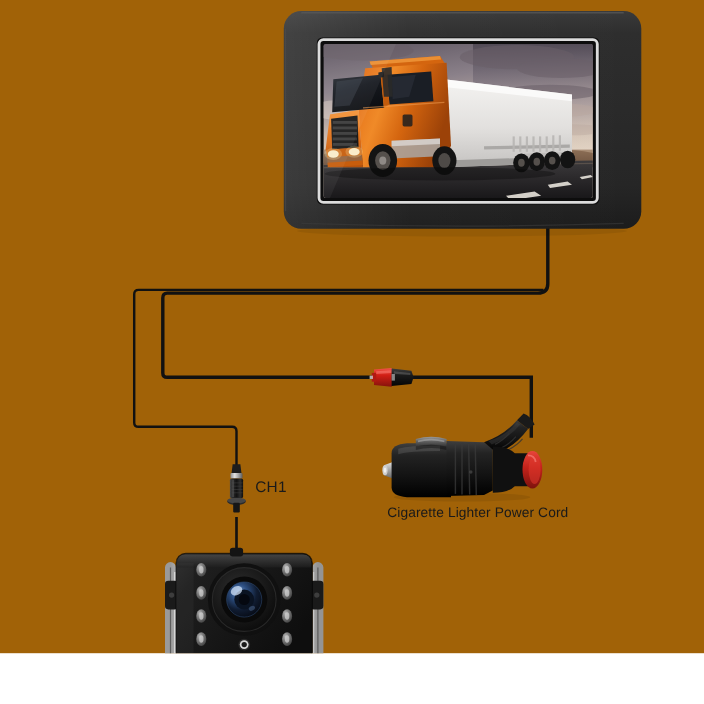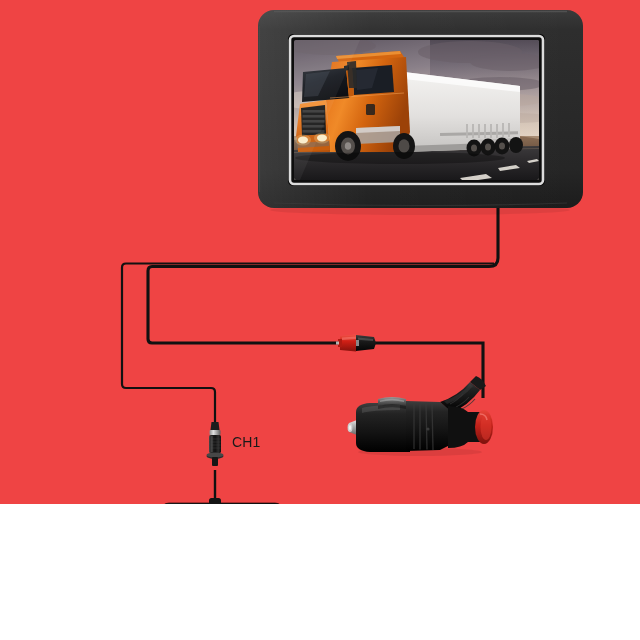--- a/index.html
+++ b/index.html
@@ -7,22 +7,22 @@
     margin: 0;
     padding: 0;
     background: #ffffff;
   }
   body {
     font-family: "Liberation Sans", sans-serif;
   }
   #stage {
     position: relative;
     width: 640px;
-    height: 504px;
-    background: #ef4444;
+    height: 594px;
+    background: #a16207;
     overflow: hidden;
   }
   #diagram-svg {
     position: absolute;
     left: 0;
     top: 0;
     width: 640px;
     height: 640px;
   }
   .label {
@@ -534,14 +534,15 @@
         <circle cx="222" cy="586" r="2.4" fill="#1a1a1a"></circle>
       </g>
 
       <ellipse cx="222" cy="630" rx="70" ry="4" fill="#000000" opacity="0.06"></ellipse>
     </g>
 
   </svg>
 
   <div class="label" id="label-ch1">CH1</div>
 
+  <div class="label" id="label-power-cord">Cigarette Lighter Power Cord</div>
 
 </div>
 
 </body></html>

